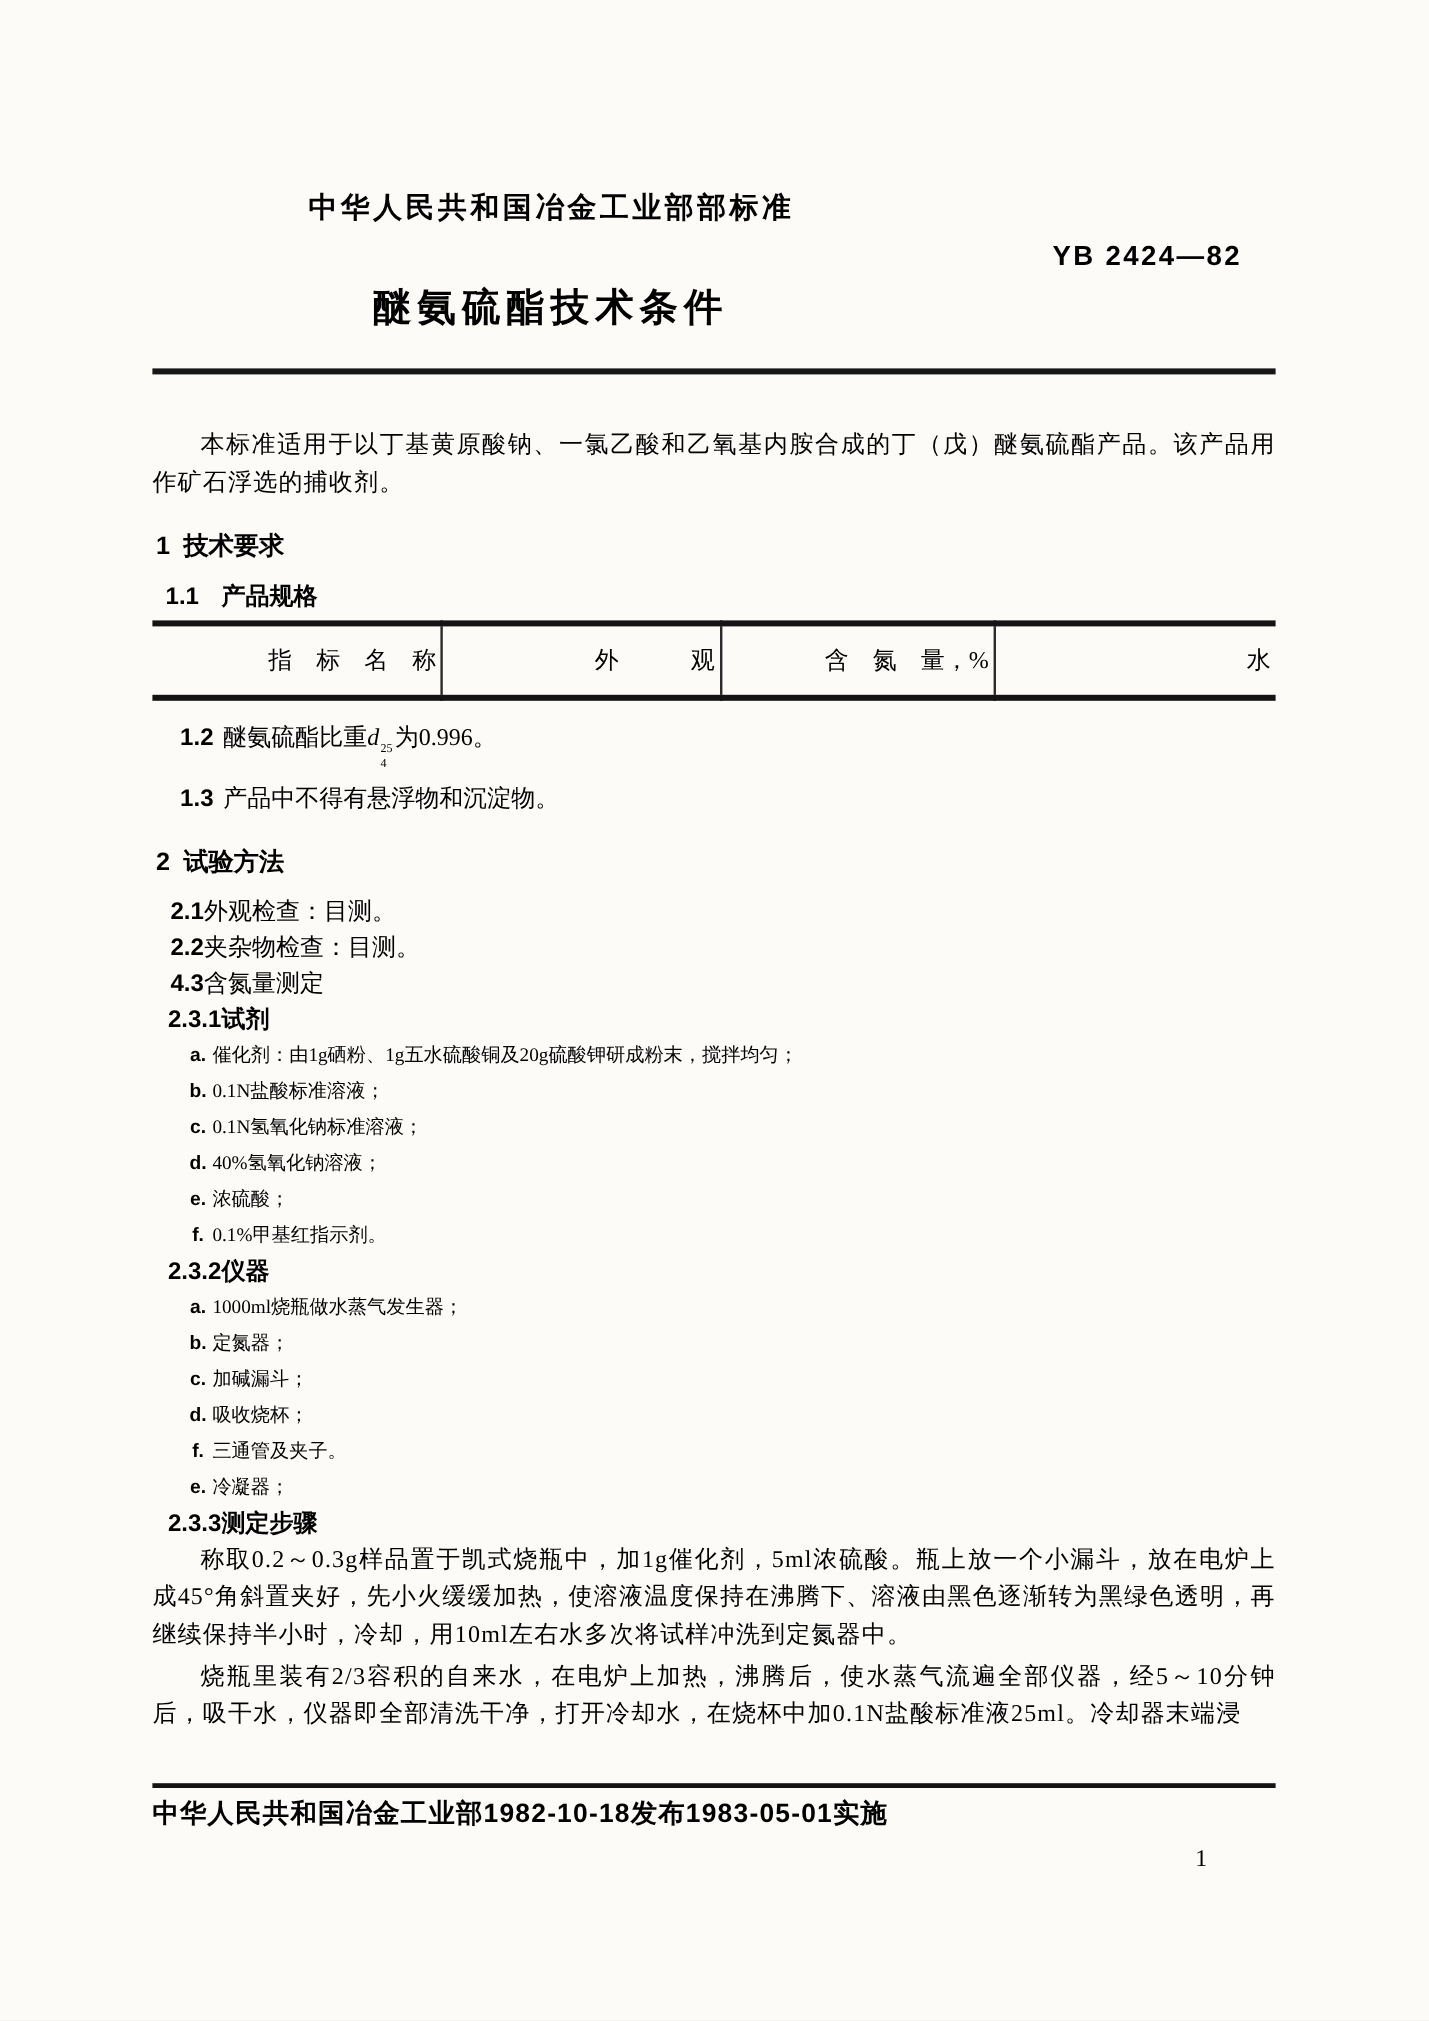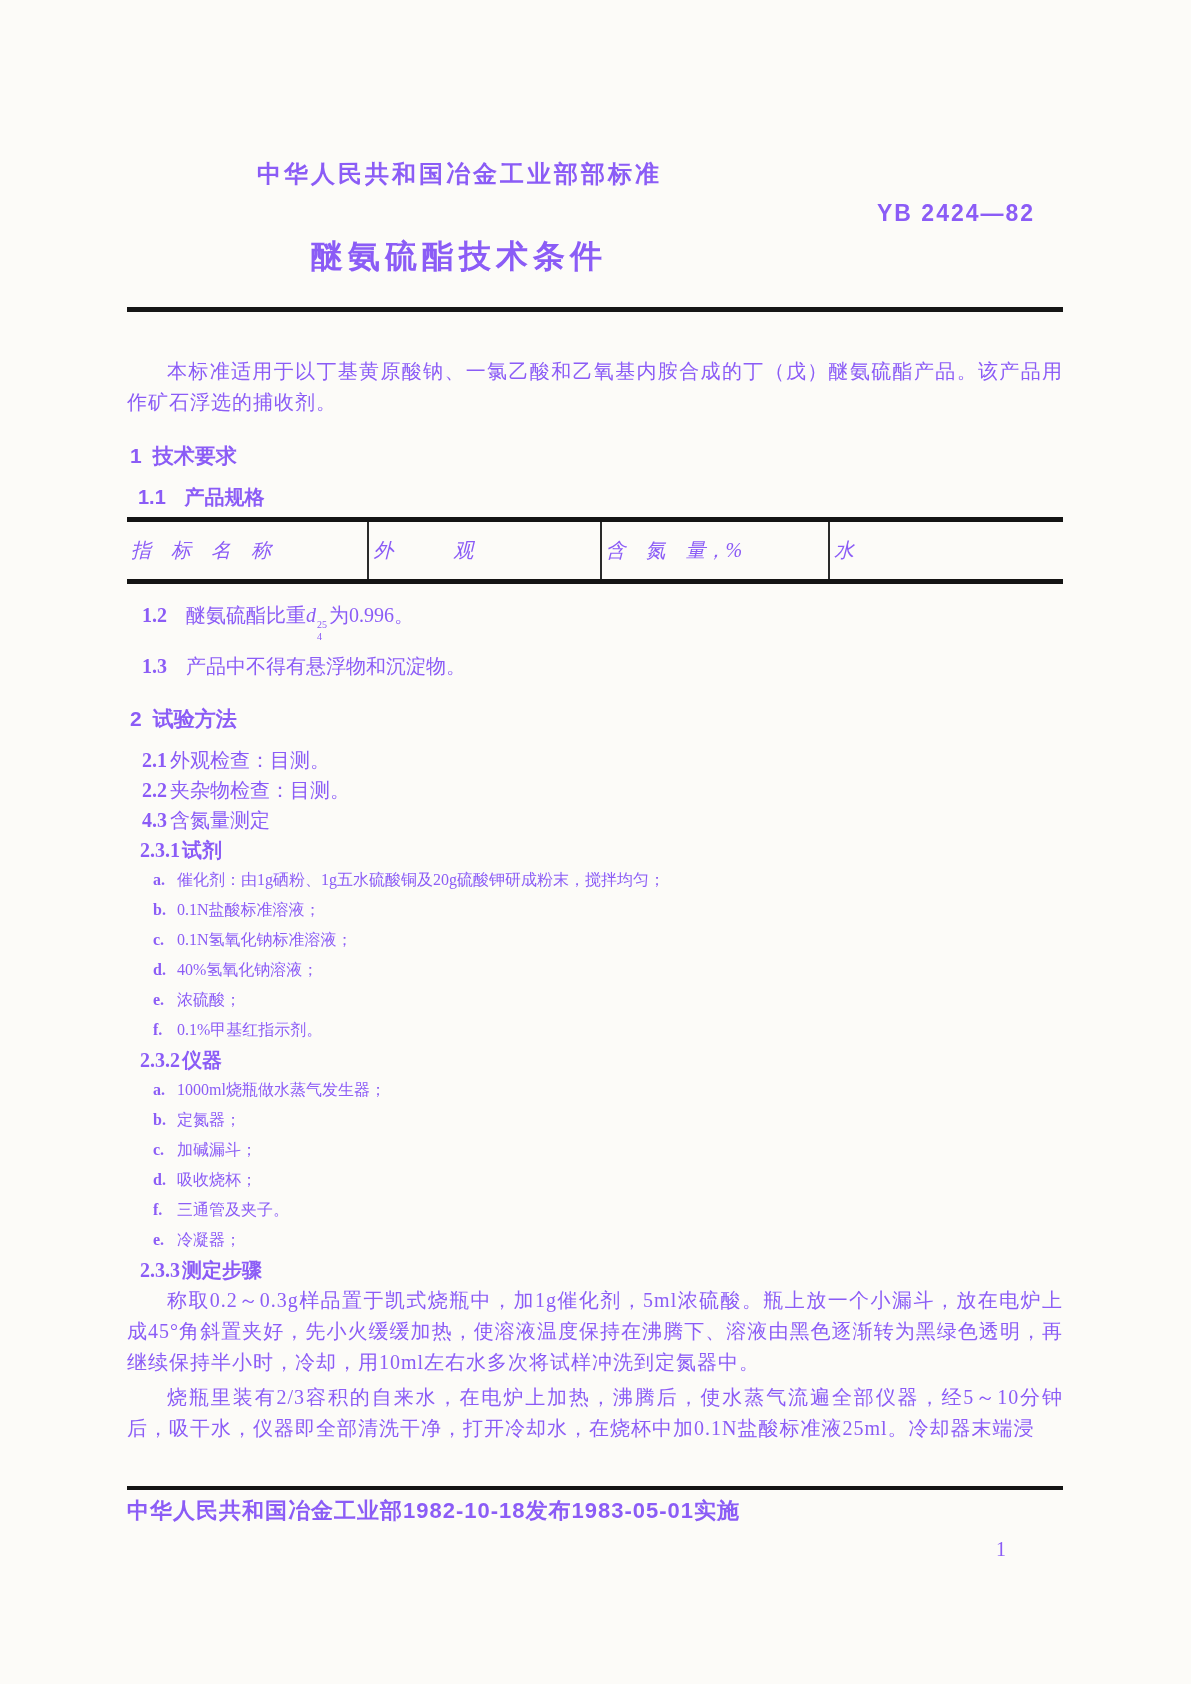--- a/index.html
+++ b/index.html
@@ -1,18 +1,18 @@
 <!DOCTYPE html>
 <html><head>
 <meta charset="utf-8">
 <style>
   html,body { margin:0; padding:0; background:#e9e9e9; }
   .page {
     position:relative; width:1191px; height:1684px; margin:0 auto;
-    background:#fcfbf8; color:#8b5cf6; overflow:hidden;
+    background:#fcfbf8; color:#000000; overflow:hidden;
     font-family:"Liberation Serif","DejaVu Serif",serif;
   }
   .content { position:absolute; left:127px; top:0; width:936px; }
 
   .org {
     margin:158px 0 0 130px;
     font-family:"Liberation Sans","DejaVu Sans",sans-serif;
     font-weight:bold; font-size:24px; line-height:32px; letter-spacing:3px;
   }
   .stdno {
@@ -40,32 +40,32 @@
   .sub-h { margin-top:13px; padding-left:11px; font-size:20px; line-height:28px;
     font-family:"Liberation Sans","DejaVu Sans",sans-serif; font-weight:bold; }
   .sub-h .num { display:inline-block; min-width:41px; }
 
   table.spec-table {
     margin-top:6px; width:100%; border-collapse:collapse;
     border-top:5px solid #141414; border-bottom:5px solid #141414;
     font-size:20px;
   }
   table.spec-table td {
-    height:57px; text-align:left; vertical-align:middle;
-    border-left:2px solid #2a2a2a; padding:0 4px;font-style:italic;
+    height:57px; text-align:right; vertical-align:middle;
+    border-left:2px solid #2a2a2a; padding:0 4px;
   }
   table.spec-table td:first-child { border-left:none; }
   table.spec-table tr.t-head td { border-bottom:2px solid #2a2a2a; }
   .gt5 { font-size:21px; }
 
   .line-item { padding-left:15px; font-size:20px; line-height:30px; }
   .li-12 { margin-top:16px; }
   .li-13 { margin-top:8px; }
   .line-item .num, .num-row .num, .sub3-h .num, .abc-list .lab {
-    font-family:Liberation Serif, serif; font-weight:bold;
+    font-family:Liberation Sans, sans-serif; font-weight:bold;text-align:center;
   }
   .line-item .num { display:inline-block; min-width:44px; }
 
   .dvar { font-style:italic; font-family:"Liberation Serif","DejaVu Serif",serif; }
   .supsub {
     display:inline-flex; flex-direction:column; vertical-align:-6px;
     font-size:10px; line-height:12px; letter-spacing:0; margin:0 2px 0 1px;
   }
 
   ul.num-list, ul.abc-list { list-style:none; margin:0; padding:0; }

